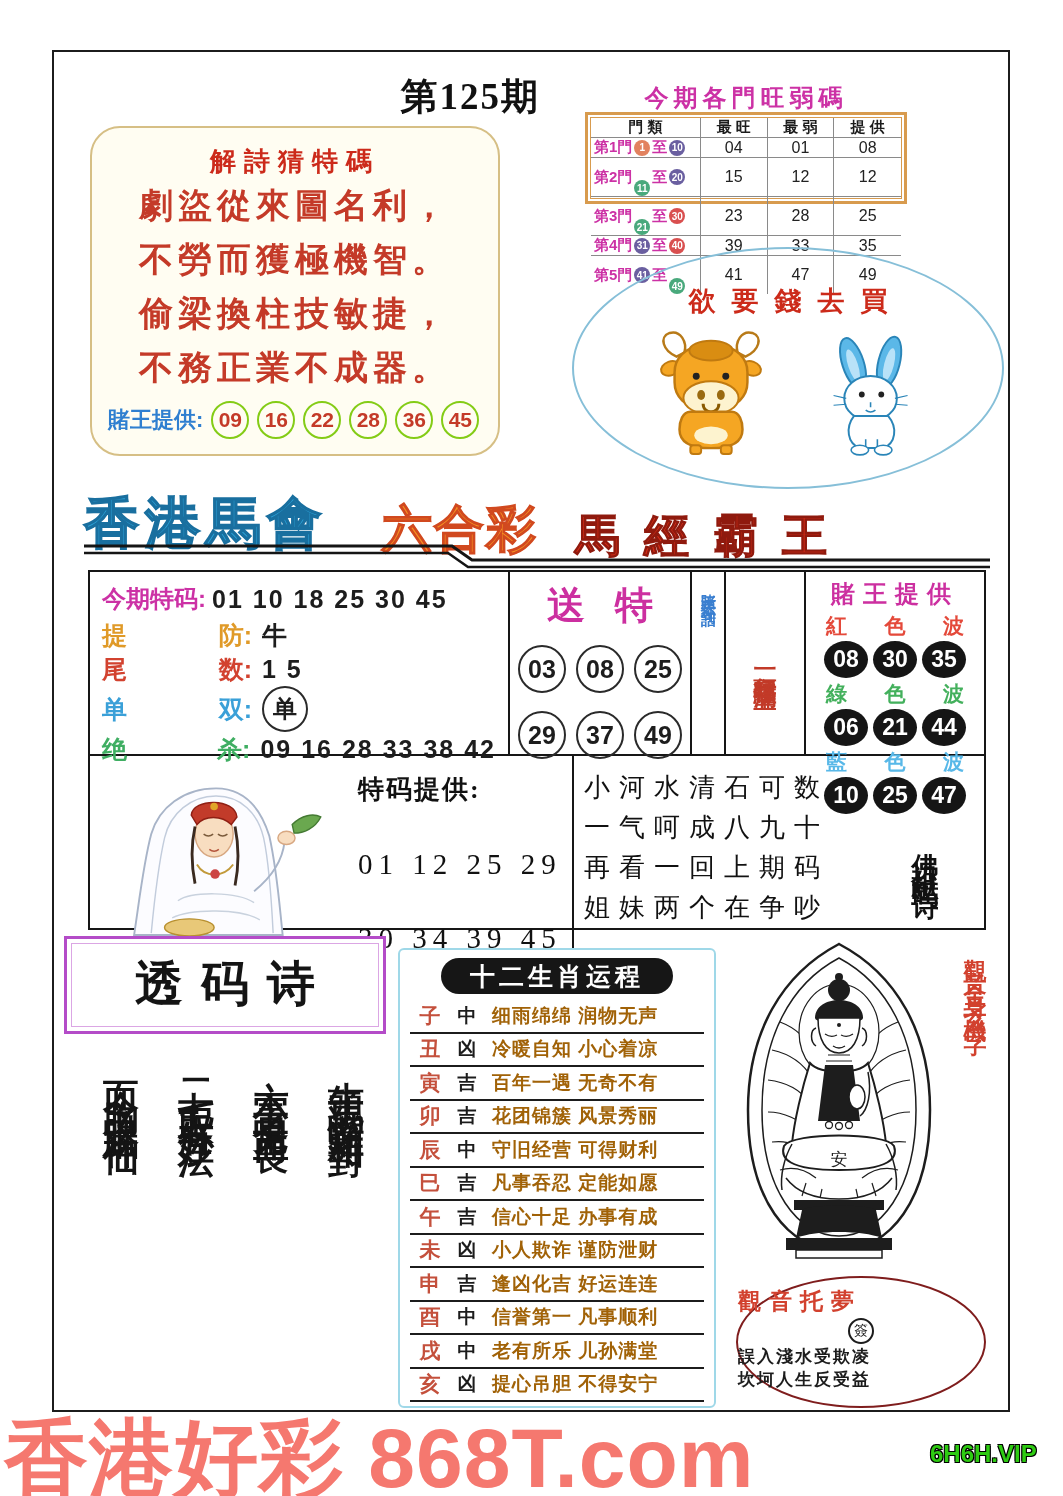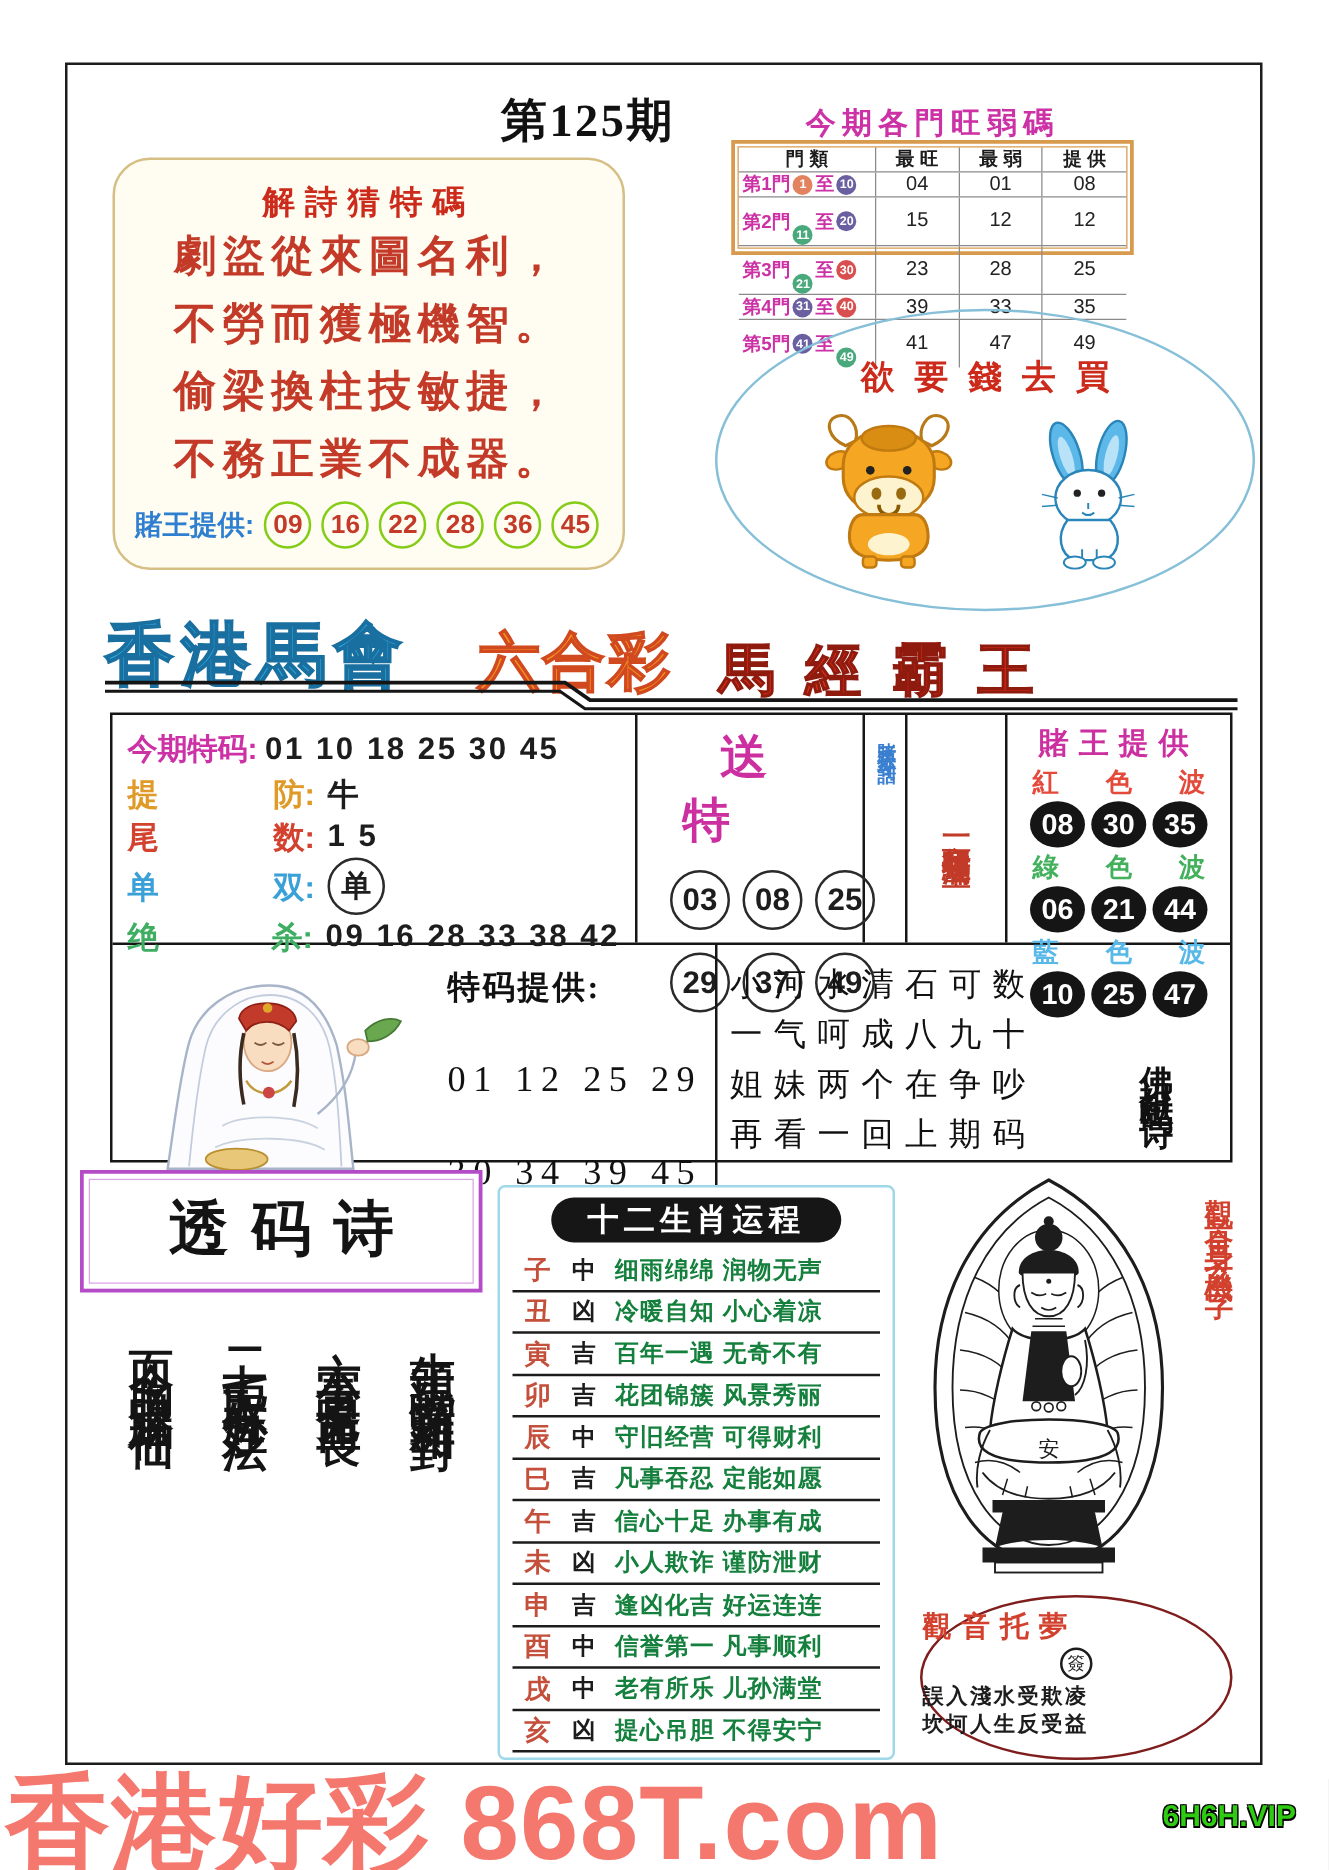--- a/index.html
+++ b/index.html
@@ -73,21 +73,21 @@
 
   .tips-cell{width:420px;padding:8px 12px 4px 12px;}
   .tip-row{display:flex;align-items:center;height:34px;}
   .tip-special-label{color:#cc31a5;font-size:24px;font-weight:bold;margin-right:6px;white-space:nowrap;}
   .lbl2{width:150px;display:flex;justify-content:space-between;font-size:25px;font-weight:bold;margin-right:10px;}
   .lc-o{color:#e09a28;} .lc-r{color:#d2422f;} .lc-b{color:#3aa0d8;} .lc-g{color:#3fae62;}
   .tip-val{font-size:25px;font-weight:bold;color:#1d1d1d;letter-spacing:2px;white-space:nowrap;}
   .circle-one{display:inline-flex;width:42px;height:42px;border:2px solid #2a2a2a;border-radius:50%;
               align-items:center;justify-content:center;font-size:24px;font-weight:bold;color:#1d1d1d;}
 
-  .songte-cell{width:182px;text-align:left;padding-top:8px;padding-left:36px;}
+  .songte-cell{width:182px;text-align:center;padding-top:8px;}
   .songte-title{color:#cc2fa0;font-size:38px;font-weight:bold;letter-spacing:30px;text-indent:30px;}
   .songte-grid{display:grid;grid-template-columns:repeat(3,48px);gap:18px 10px;justify-content:center;margin-top:14px;}
   .songte-grid .ball{display:flex;width:48px;height:48px;border:2px solid #2a2a2a;border-radius:50%;
                      align-items:center;justify-content:center;font-size:25px;font-weight:bold;color:#1d1d1d;box-sizing:border-box;}
 
   .strip-cell{width:34px;display:flex;align-items:flex-start;justify-content:center;padding-top:10px;}
   .strip-text{writing-mode:vertical-rl;color:#3a7fd0;font-size:15px;font-weight:bold;letter-spacing:3px;}
 
   .slogan-cell{width:80px;display:flex;align-items:center;justify-content:center;}
   .slogan-text{writing-mode:vertical-rl;color:#c23a28;font-size:23px;font-weight:bold;letter-spacing:2px;}
@@ -120,21 +120,21 @@
 
   
   .zodiac{position:absolute;left:398px;top:948px;width:318px;height:460px;border:2px solid #9fd8e8;
           border-radius:6px;box-sizing:border-box;background:#fff;padding:8px 10px 4px 10px;
           display:flex;flex-direction:column;}
   .zodiac-pill{width:232px;height:36px;background:#161616;border-radius:18px;margin:0 auto 6px auto;
                color:#fff;font-size:25px;font-weight:bold;letter-spacing:4px;text-align:center;line-height:36px;}
   .z-row{flex:1;display:flex;align-items:center;border-bottom:2px solid #1c1c1c;}
   .z-branch{width:40px;text-align:center;color:#c4503c;font-size:21px;font-weight:bold;}
   .z-luck{width:34px;text-align:center;color:#1c1c1c;font-size:19px;font-weight:bold;}
-  .z-text{color:#15803d;font-size:19px;font-weight:bold;letter-spacing:1px;margin-left:8px;white-space:nowrap;}
+  .z-text{color:#a16207;font-size:19px;font-weight:bold;letter-spacing:1px;margin-left:8px;white-space:nowrap;}
 
   
   .buddha{position:absolute;left:722px;top:932px;width:234px;height:352px;}
   .gy-caption{position:absolute;left:954px;top:940px;height:320px;width:42px;
               display:flex;justify-content:center;}
   .gy-caption span{writing-mode:vertical-rl;color:#d2412e;font-size:23px;font-weight:bold;letter-spacing:12px;}
   .dream{position:absolute;left:736px;top:1276px;width:250px;height:132px;border:2px solid #7f1d1d;
          border-radius:50%;box-sizing:border-box;padding-top:8px;}
   .dream-title{color:#d2412e;font-size:23px;font-weight:bold;letter-spacing:8px;}
   .dream-seal{display:flex;width:26px;height:26px;border:2px solid #1c1c1c;border-radius:50%;
@@ -395,22 +395,22 @@
         </svg>
       </div>
       <div class="cell bR tema-cell">
         <div class="tema-title serif">特码提供:</div>
         <div class="tema-line serif">01 12 25 29</div>
         <div class="tema-line serif">30 34 39 45</div>
       </div>
       <div class="cell fozu-cell">
         <div class="fozu-line serif">小河水清石可数</div>
         <div class="fozu-line serif">一气呵成八九十</div>
+        <div class="fozu-line serif">再看一回上期码</div>
         <div class="fozu-line serif">姐妹两个在争吵</div>
-        <div class="fozu-line serif">再看一回上期码</div>
       </div>
       <div class="cell fozu-cap-cell">
         <span class="fozu-cap serif">佛祖献码诗</span>
       </div>
     </div>
   </div>
 
   <div class="touma-box">
     <div class="touma-title serif">透码诗</div>
   </div>

